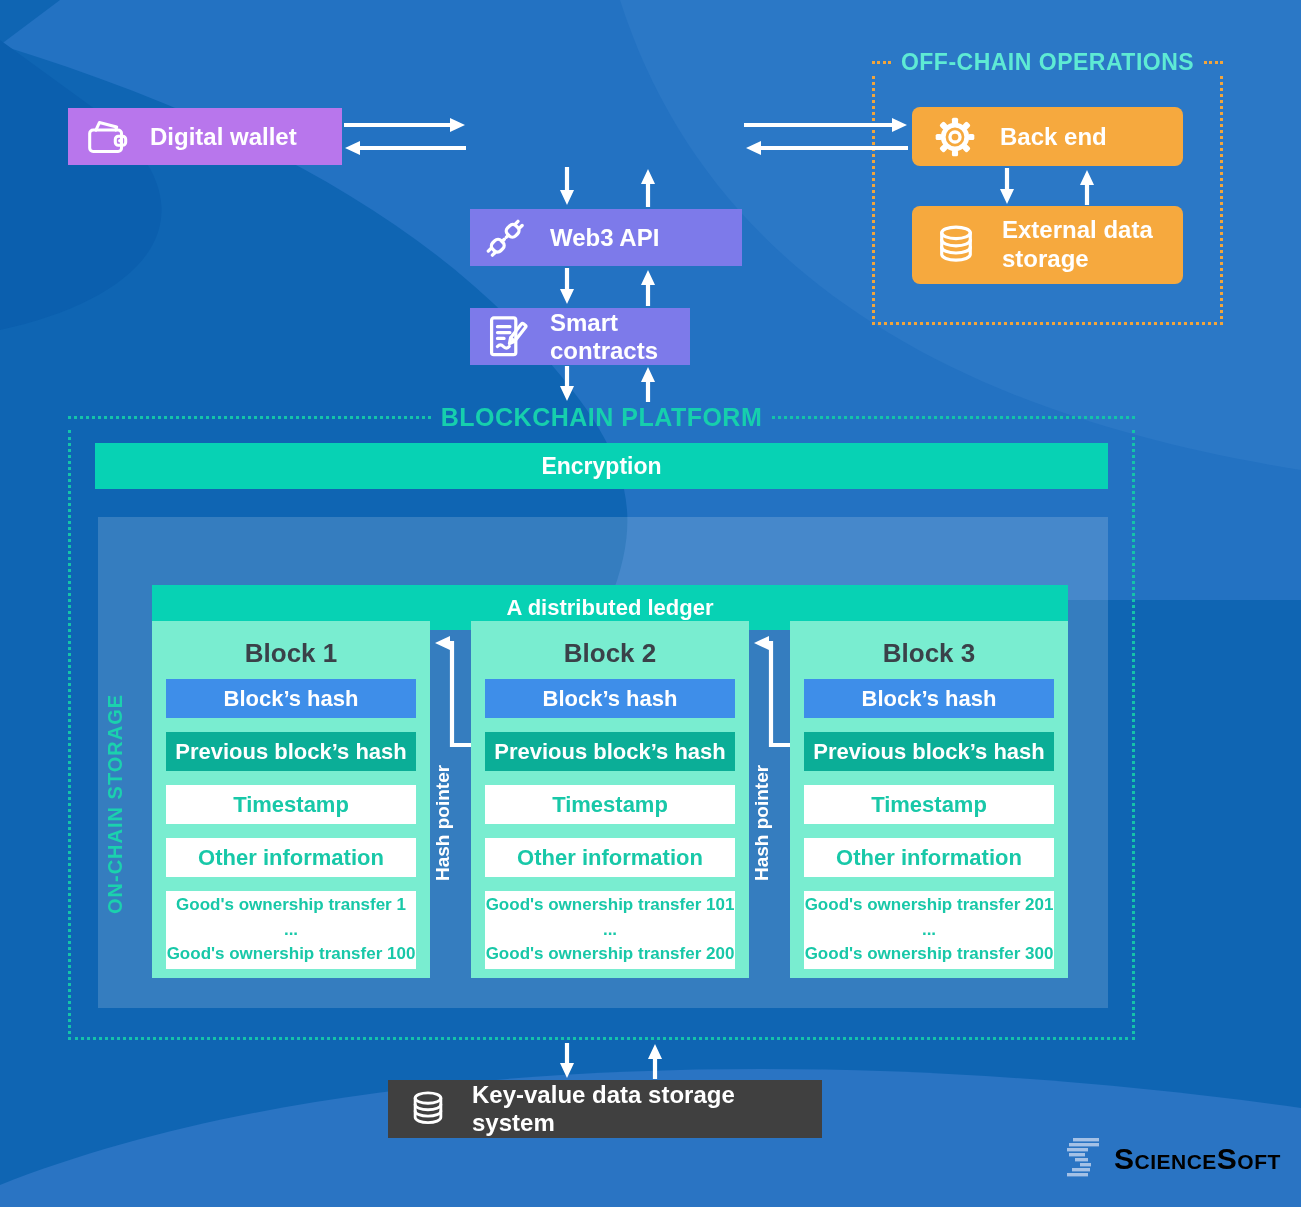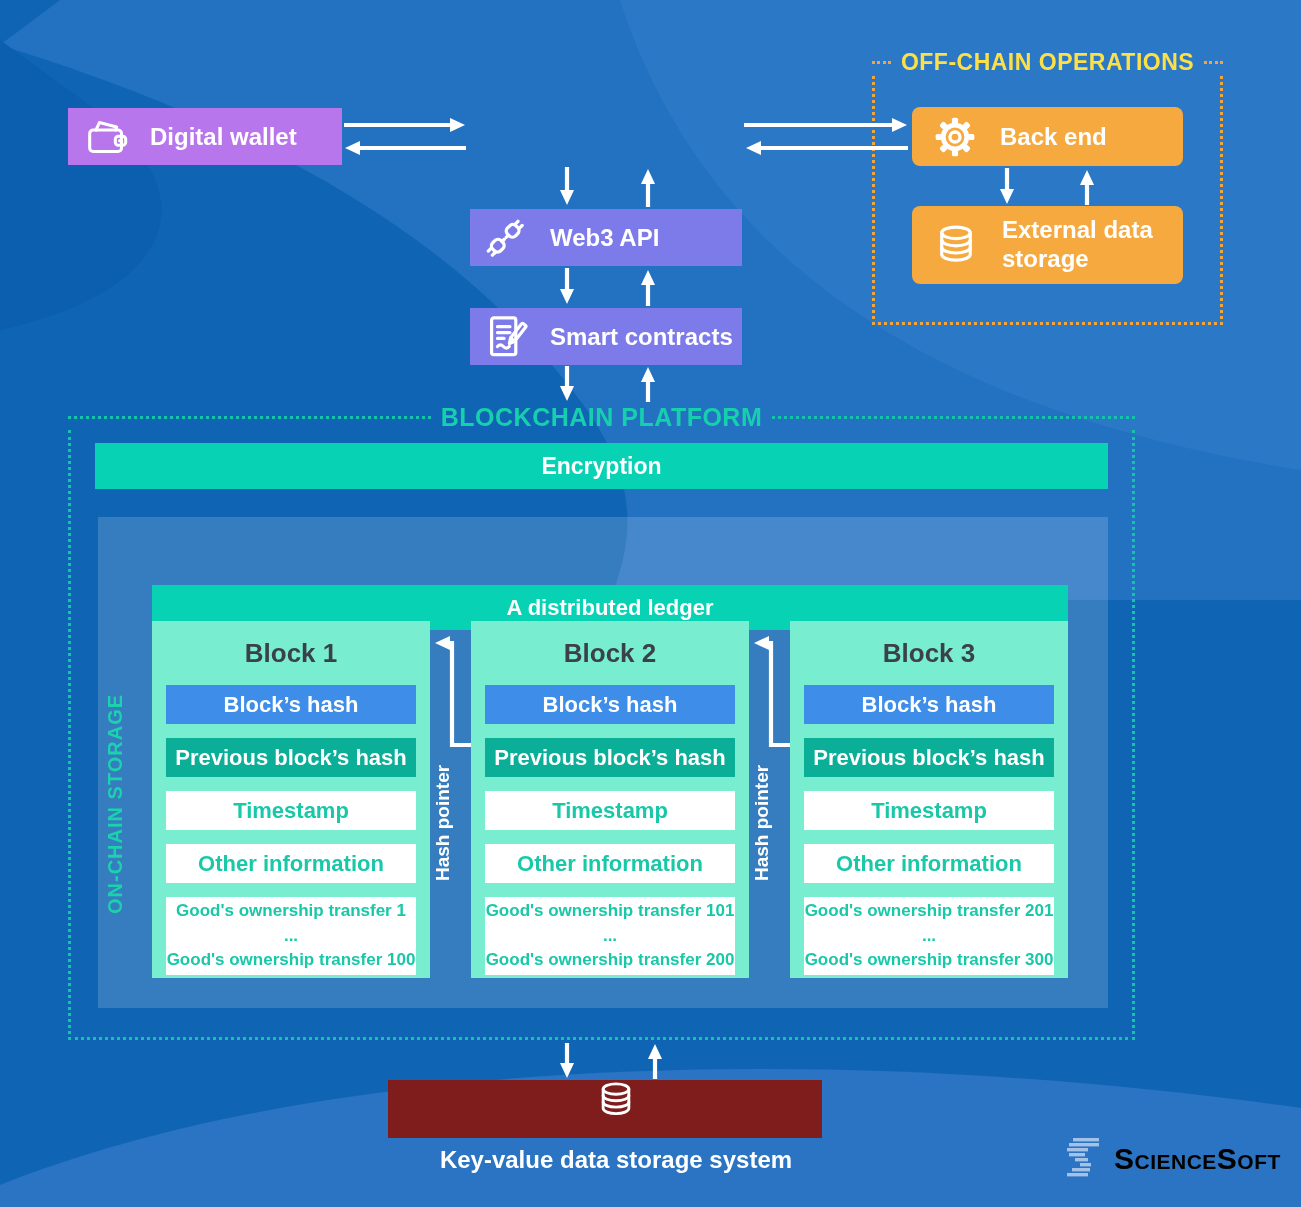--- a/index.html
+++ b/index.html
@@ -13,42 +13,42 @@
   .bg { position:absolute; inset:0; pointer-events:none; }
 
   
   .node {
     position:absolute; display:flex; align-items:center;
     color:#fff; font-weight:700; font-size:24px;
   }
   .node .nicon { display:flex; align-items:center; justify-content:center; flex:0 0 auto; }
   .purple  { background:#b876ec; }
   .peri    { background:#7d7aea; }
-  .peri2   { background:#7f1d1d;flex-direction:column; }
+  .peri2   { background:#404040; }
   .orange  { background:#f6a93e;border-radius:8px; }
 
   #digital-wallet { left:68px;  top:108px; width:274px; height:57px; padding-left:18px; gap:22px; }
   #web-front-end  { left:470px; top:108px; width:272px; height:57px; padding-left:16px; gap:22px; }
   #web3-api       { left:470px; top:209px; width:272px; height:57px; padding-left:12px; gap:20px; }
-  #smart-contracts{ left:470px; top:308px; width:272px; height:57px; padding-left:16px; gap:22px; }
+  #smart-contracts{ left:470px; top:308px; width:220px; height:57px; padding-left:16px; gap:22px; }
   #back-end       { left:912px; top:107px; width:271px; height:59px; padding-left:22px; gap:24px; }
   #ext-storage    { left:912px; top:206px; width:271px; height:78px; padding-left:24px; gap:26px; line-height:1.2; }
   #ext-storage .nlabel { width:180px; }
   #key-value      { left:388px; top:1080px; width:434px; height:58px; padding-left:22px; gap:26px; }
 
   
   .group { position:absolute; display:flex; flex-direction:column; pointer-events:none; }
   .gtop  { display:flex; align-items:center; gap:10px; }
   .gtop .seg { flex:1 1 auto; border-top:3px dotted; }
   .gtitle { font-weight:800; letter-spacing:.5px; white-space:nowrap; }
   .gbody { flex:1 1 auto; border-left:3px dotted; border-right:3px dotted; border-bottom:3px dotted; }
 
   #off-chain { left:872px; top:48px; width:351px; height:277px; }
   #off-chain .seg, #off-chain .gbody { border-color:#f1a53c; }
-  #off-chain .gtitle { color:#fde047; font-size:23px; }
+  #off-chain .gtitle { color:#5eead4; font-size:23px; }
   #off-chain .gtop { height:28px; }
 
   #bp-group { left:68px; top:404px; width:1067px; height:636px; }
   #bp-group .seg, #bp-group .gbody { border-color:#14c3a9; }
   #bp-group .gtitle { color:#16cfad; font-size:25px; }
   #bp-group .gtop { height:26px; }
 
   
   .tealbar {
     position:absolute; background:#07d2b4; color:#fff;
@@ -75,22 +75,22 @@
     color:#fff; font-weight:700; font-size:19px;
   }
   #hp1 { left:432px; } #hp2 { left:751px; }
 
   
   .block {
     position:absolute; top:621px; width:278px; height:357px;
     background:#79edd0; padding:0 14px;
   }
   .block-title {
-    height:64px; display:flex; align-items:center; justify-content:center;
-    color:#3a4149; font-weight:700; font-size:26px;
+    height:52px; display:flex; align-items:center; justify-content:center;
+    color:#3a4149; font-weight:700; font-size:26px;margin-top:6px;
   }
   .brow {
     height:39px; margin-bottom:14px;
     display:flex; align-items:center; justify-content:center;
     font-weight:700; font-size:22px; color:#fff;
   }
   .chip-blue { background:#3e8ee9; }
   .chip-teal { background:#0bae97; }
   .wrow { background:#fff; color:#18c8a8; }
   .transfers {

